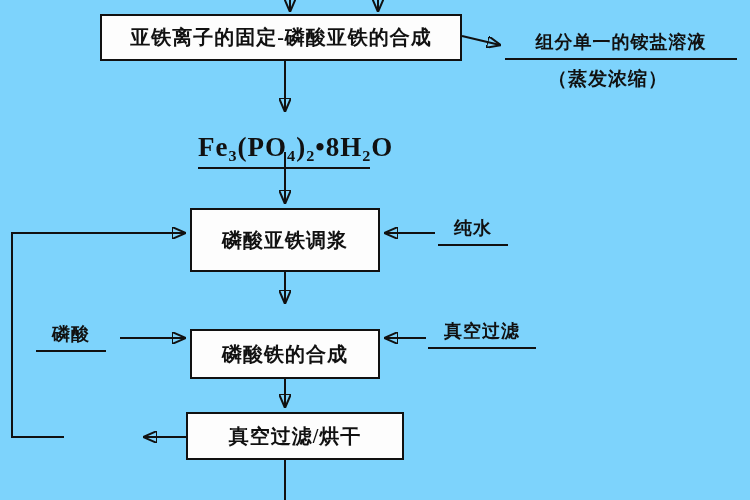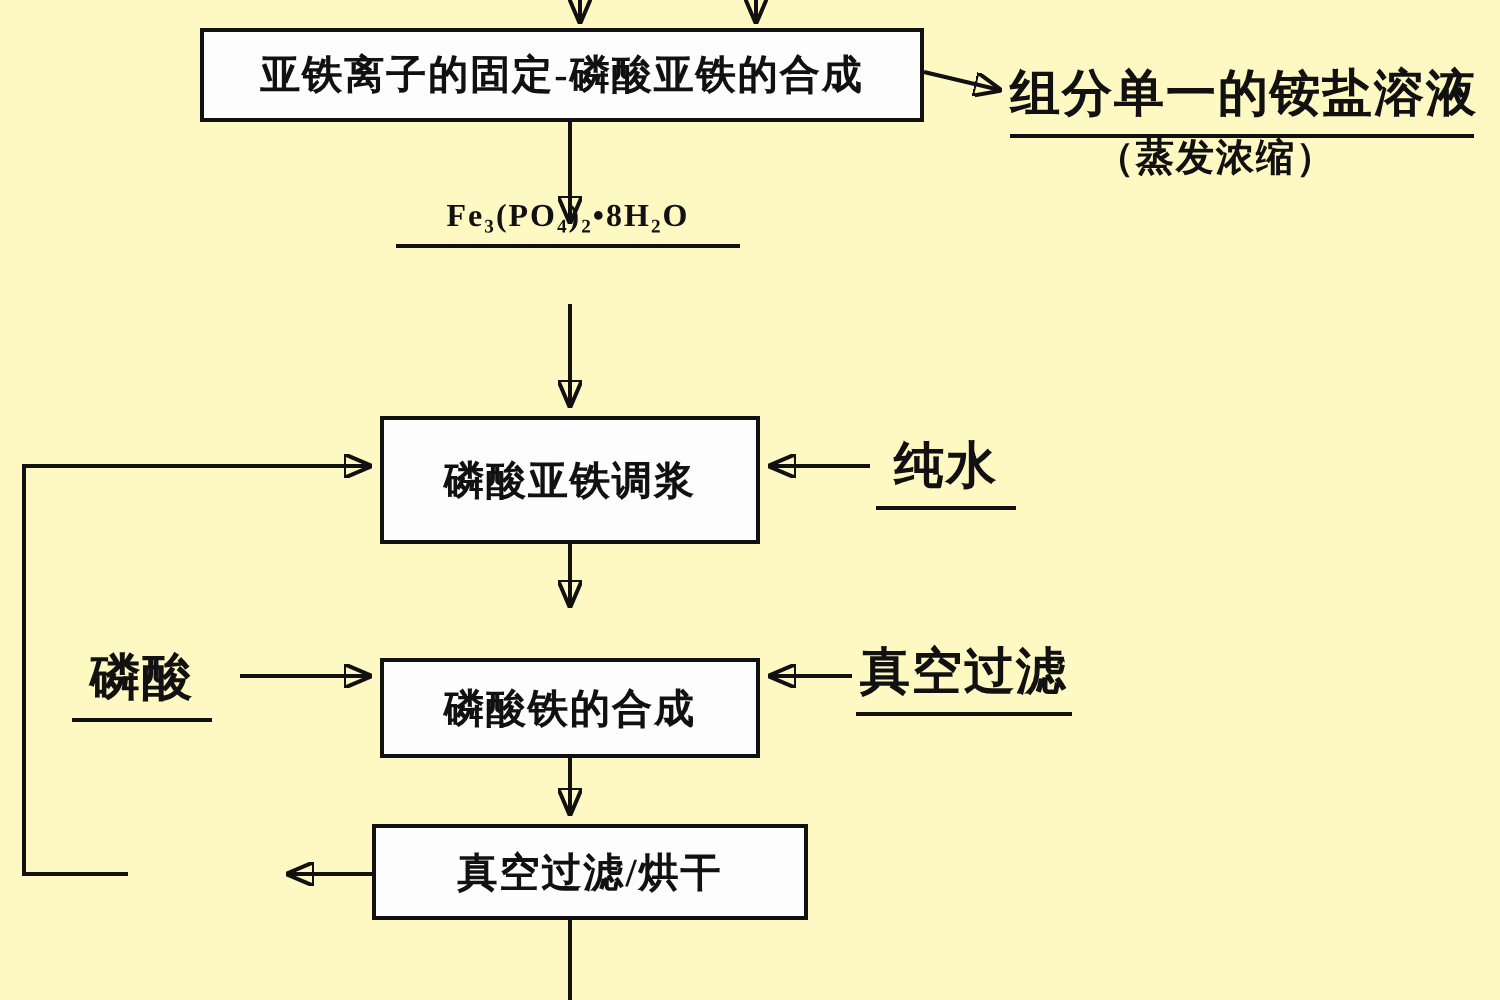--- a/index.html
+++ b/index.html
@@ -4,21 +4,21 @@
 <style>
   html,body{margin:0;padding:0;}
   body{
     font-family:"Liberation Serif","DejaVu Serif",serif;
     background:#ffffff;
   }
   .canvas{
     position:relative;
     width:750px;
     height:500px;
-    background:#fef9c3;
+    background:#7dd3fc;
     overflow:hidden;
     color:#111;
   }
   svg.wires{
     position:absolute;
     left:0;top:0;
     width:750px;height:500px;
   }
   svg.wires path, svg.wires polyline, svg.wires line{
     stroke:#111;
@@ -35,21 +35,21 @@
     font-weight:bold;
     font-size:20px;
     letter-spacing:1px;
     box-sizing:border-box;
     white-space:nowrap;
   }
   .u-label{
     position:absolute;
     border-bottom:2px solid #111;
     font-weight:bold;
-    font-size:25px;
+    font-size:18px;
     text-align:center;
     padding-bottom:4px;
     letter-spacing:1px;
     box-sizing:border-box;
     white-space:nowrap;
   }
   .plain-label{
     position:absolute;
     font-weight:bold;
     font-size:19px;
@@ -92,21 +92,21 @@
 
     <path d="M285,460 L285,500"></path>
   </svg>
 
   <div class="box" style="left:100px; top:14px; width:362px; height:47px;">亚铁离子的固定-磷酸亚铁的合成</div>
 
   <div class="u-label" style="left:505px; top:30px; width:232px;">组分单一的铵盐溶液</div>
 
   <div class="plain-label" style="left:548px; top:66px;">（蒸发浓缩）</div>
 
-  <div class="u-label" style="left:198px; top:100px; width:172px; font-size:16px;">Fe₃(PO₄)₂•8H₂O</div>
+  <div class="u-label" style="left:198px; top:132px; width:172px; font-size:27px;">Fe₃(PO₄)₂•8H₂O</div>
 
   <div class="box" style="left:190px; top:208px; width:190px; height:64px;">磷酸亚铁调浆</div>
 
   <div class="u-label" style="left:438px; top:216px; width:70px;">纯水</div>
 
   <div class="box" style="left:190px; top:308px; width:190px; height:50px;margin-top:21px;">磷酸铁的合成</div>
 
   <div class="u-label" style="left:36px; top:322px; width:70px;">磷酸</div>
 
   <div class="u-label" style="left:428px; top:319px; width:108px;">真空过滤</div>

